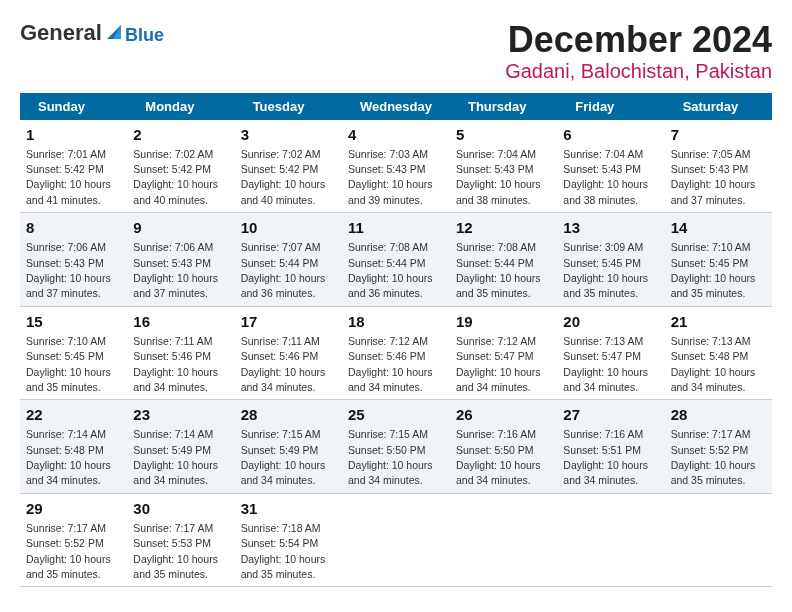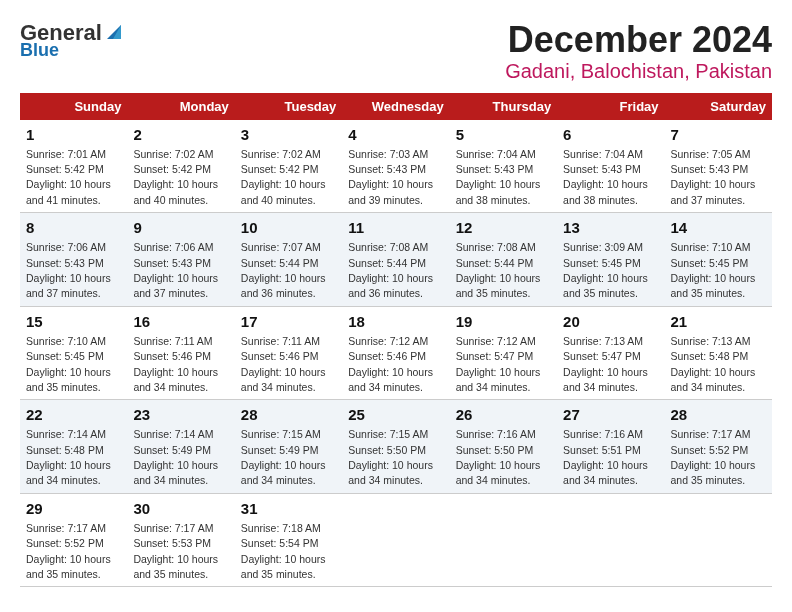--- a/index.html
+++ b/index.html
@@ -11,22 +11,21 @@
       padding: 20px;
     }
     .header-area {
       display: flex;
       justify-content: space-between;
       align-items: flex-start;
       margin-bottom: 10px;
     }
     .logo {
       display: flex;
-      flex-direction: column;
-      align-items: flex-start;
+      align-items: flex-end;
     }
     .logo-top {
       display: flex;
       align-items: center;
     }
     .title-area {
       text-align: right;
     }
     .month-title {
       font-size: 36px;
@@ -37,24 +36,24 @@
     .location-title {
       font-size: 20px;
       color: #be185d;
     }
     table {
       width: 100%;
       border-collapse: collapse;
       font-size: 11px;
     }
     thead th {
-      background: #b91c1c;
+      background: #0369a1;
       color: #fff;
-      text-align: right;
-      padding: 6px 6px;
+      text-align: left;
+      padding: 6px 18px;
       font-size: 13px;
       font-weight: bold;
     }
     tbody tr {
       border-bottom: 1px solid #ccc;
     }
     tbody tr:nth-child(odd) {
       background: #fff;
     }
     tbody tr:nth-child(even) {

